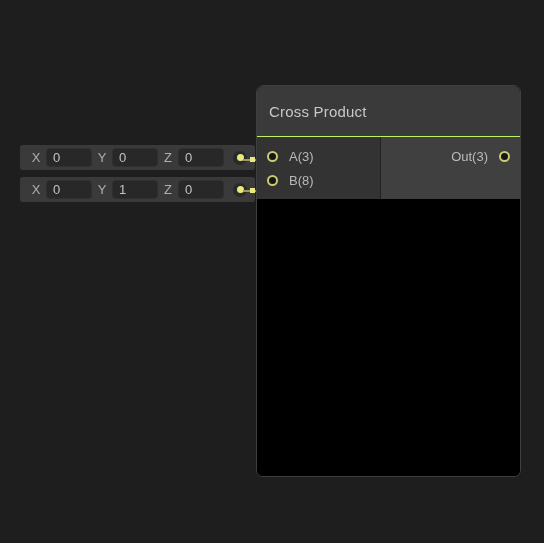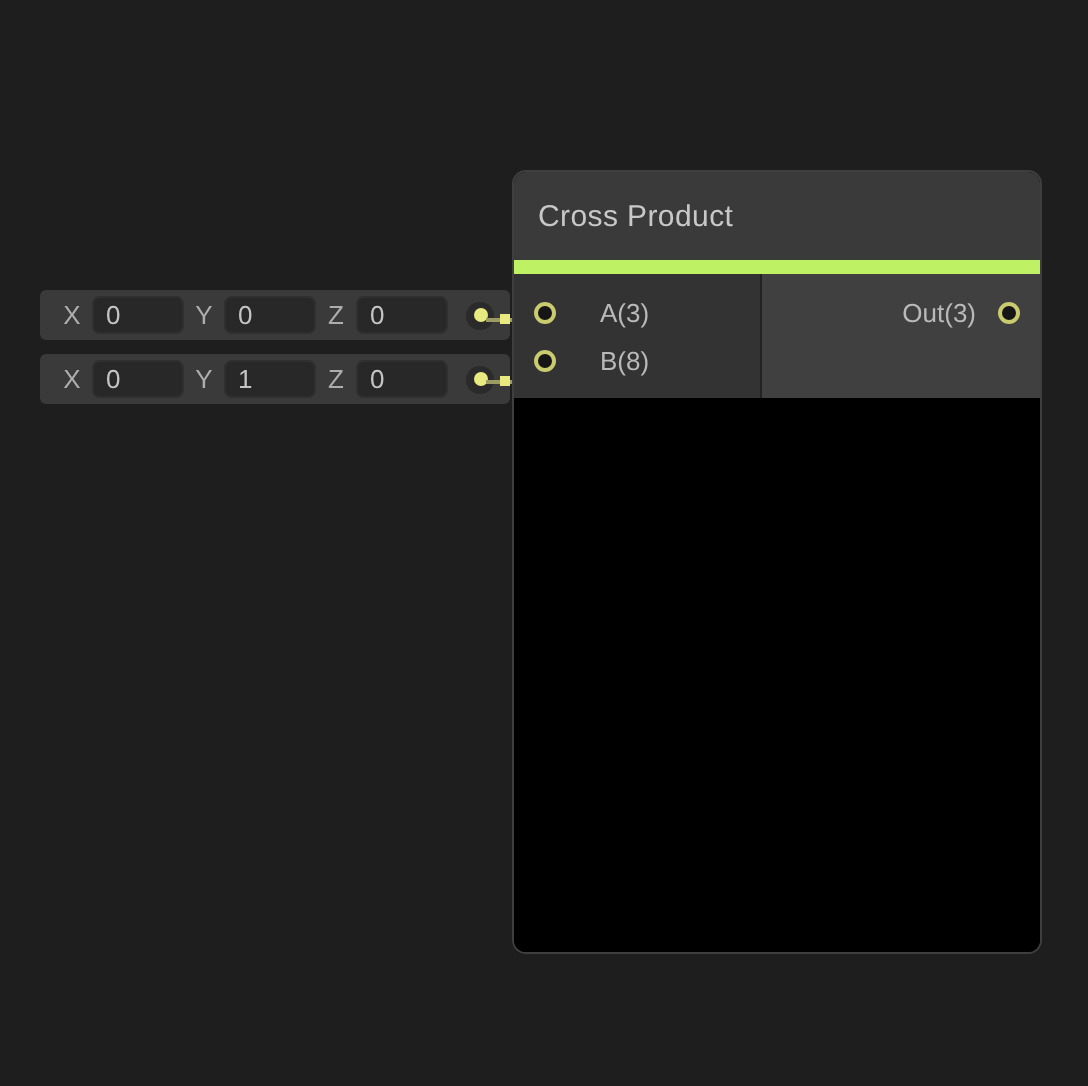--- a/index.html
+++ b/index.html
@@ -117,21 +117,21 @@
     border-radius: 7px;
     background: #000000;
     border: 1px solid #3f3f3f;
     box-sizing: border-box;
     overflow: hidden;
   }
 
   .node-header {
     height: 51px;
     background: #3a3a3a;
-    border-bottom: 7px solid #bef264;
+    border-bottom: 1px solid #bef264;
     display: flex;
     align-items: center;
     padding-left: 12px;
     box-sizing: border-box;
   }
   .node-title {
     color: #c8c8c8;
     font-size: 15px;
     letter-spacing: 0.2px;
     user-select: none;
@@ -179,21 +179,21 @@
     border-radius: 50%;
     background: #161616;
     box-sizing: border-box;
     flex: 0 0 auto;
   }
   .port-label {
     color: #b9b9b9;
     font-size: 13px;
     user-select: none;
   }
-  .port-in .port-label { margin-left: 22px; }
+  .port-in .port-label { margin-left: 11px; }
   .port-out .port-label { margin-right: 11px; }
 
   .preview {
     position: absolute;
     left: 0;
     right: 0;
     top: 114px;
     bottom: 0;
     background: #000000;
   }

